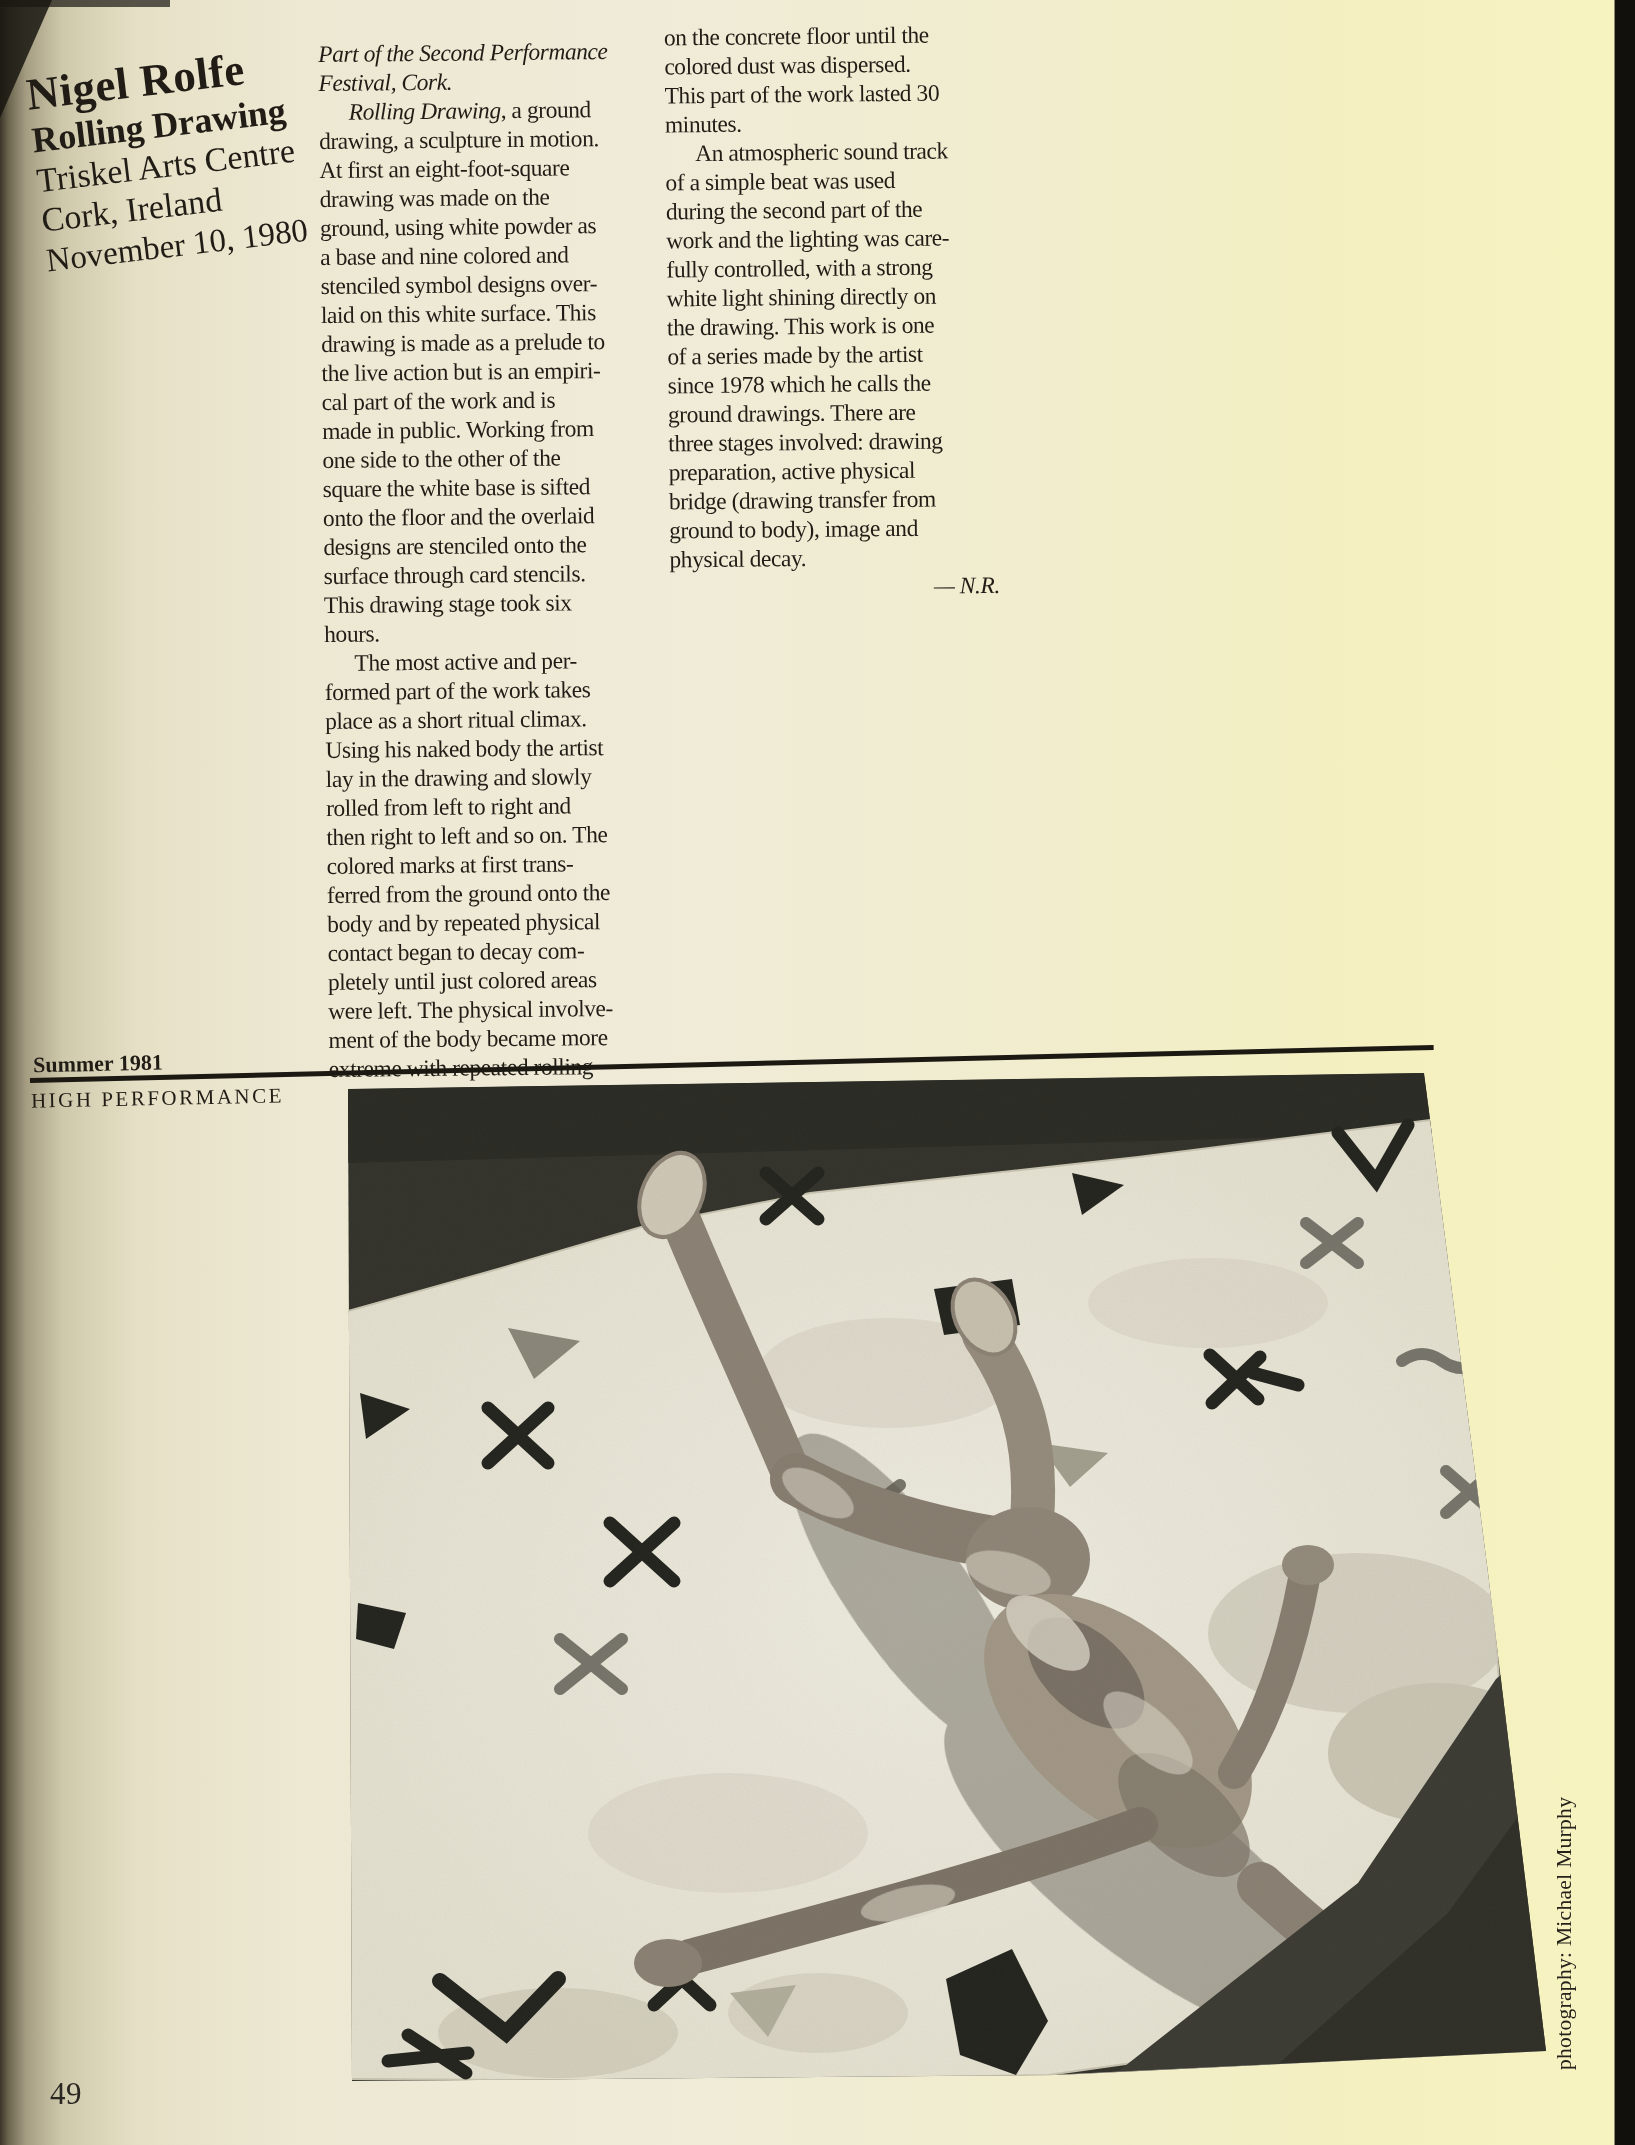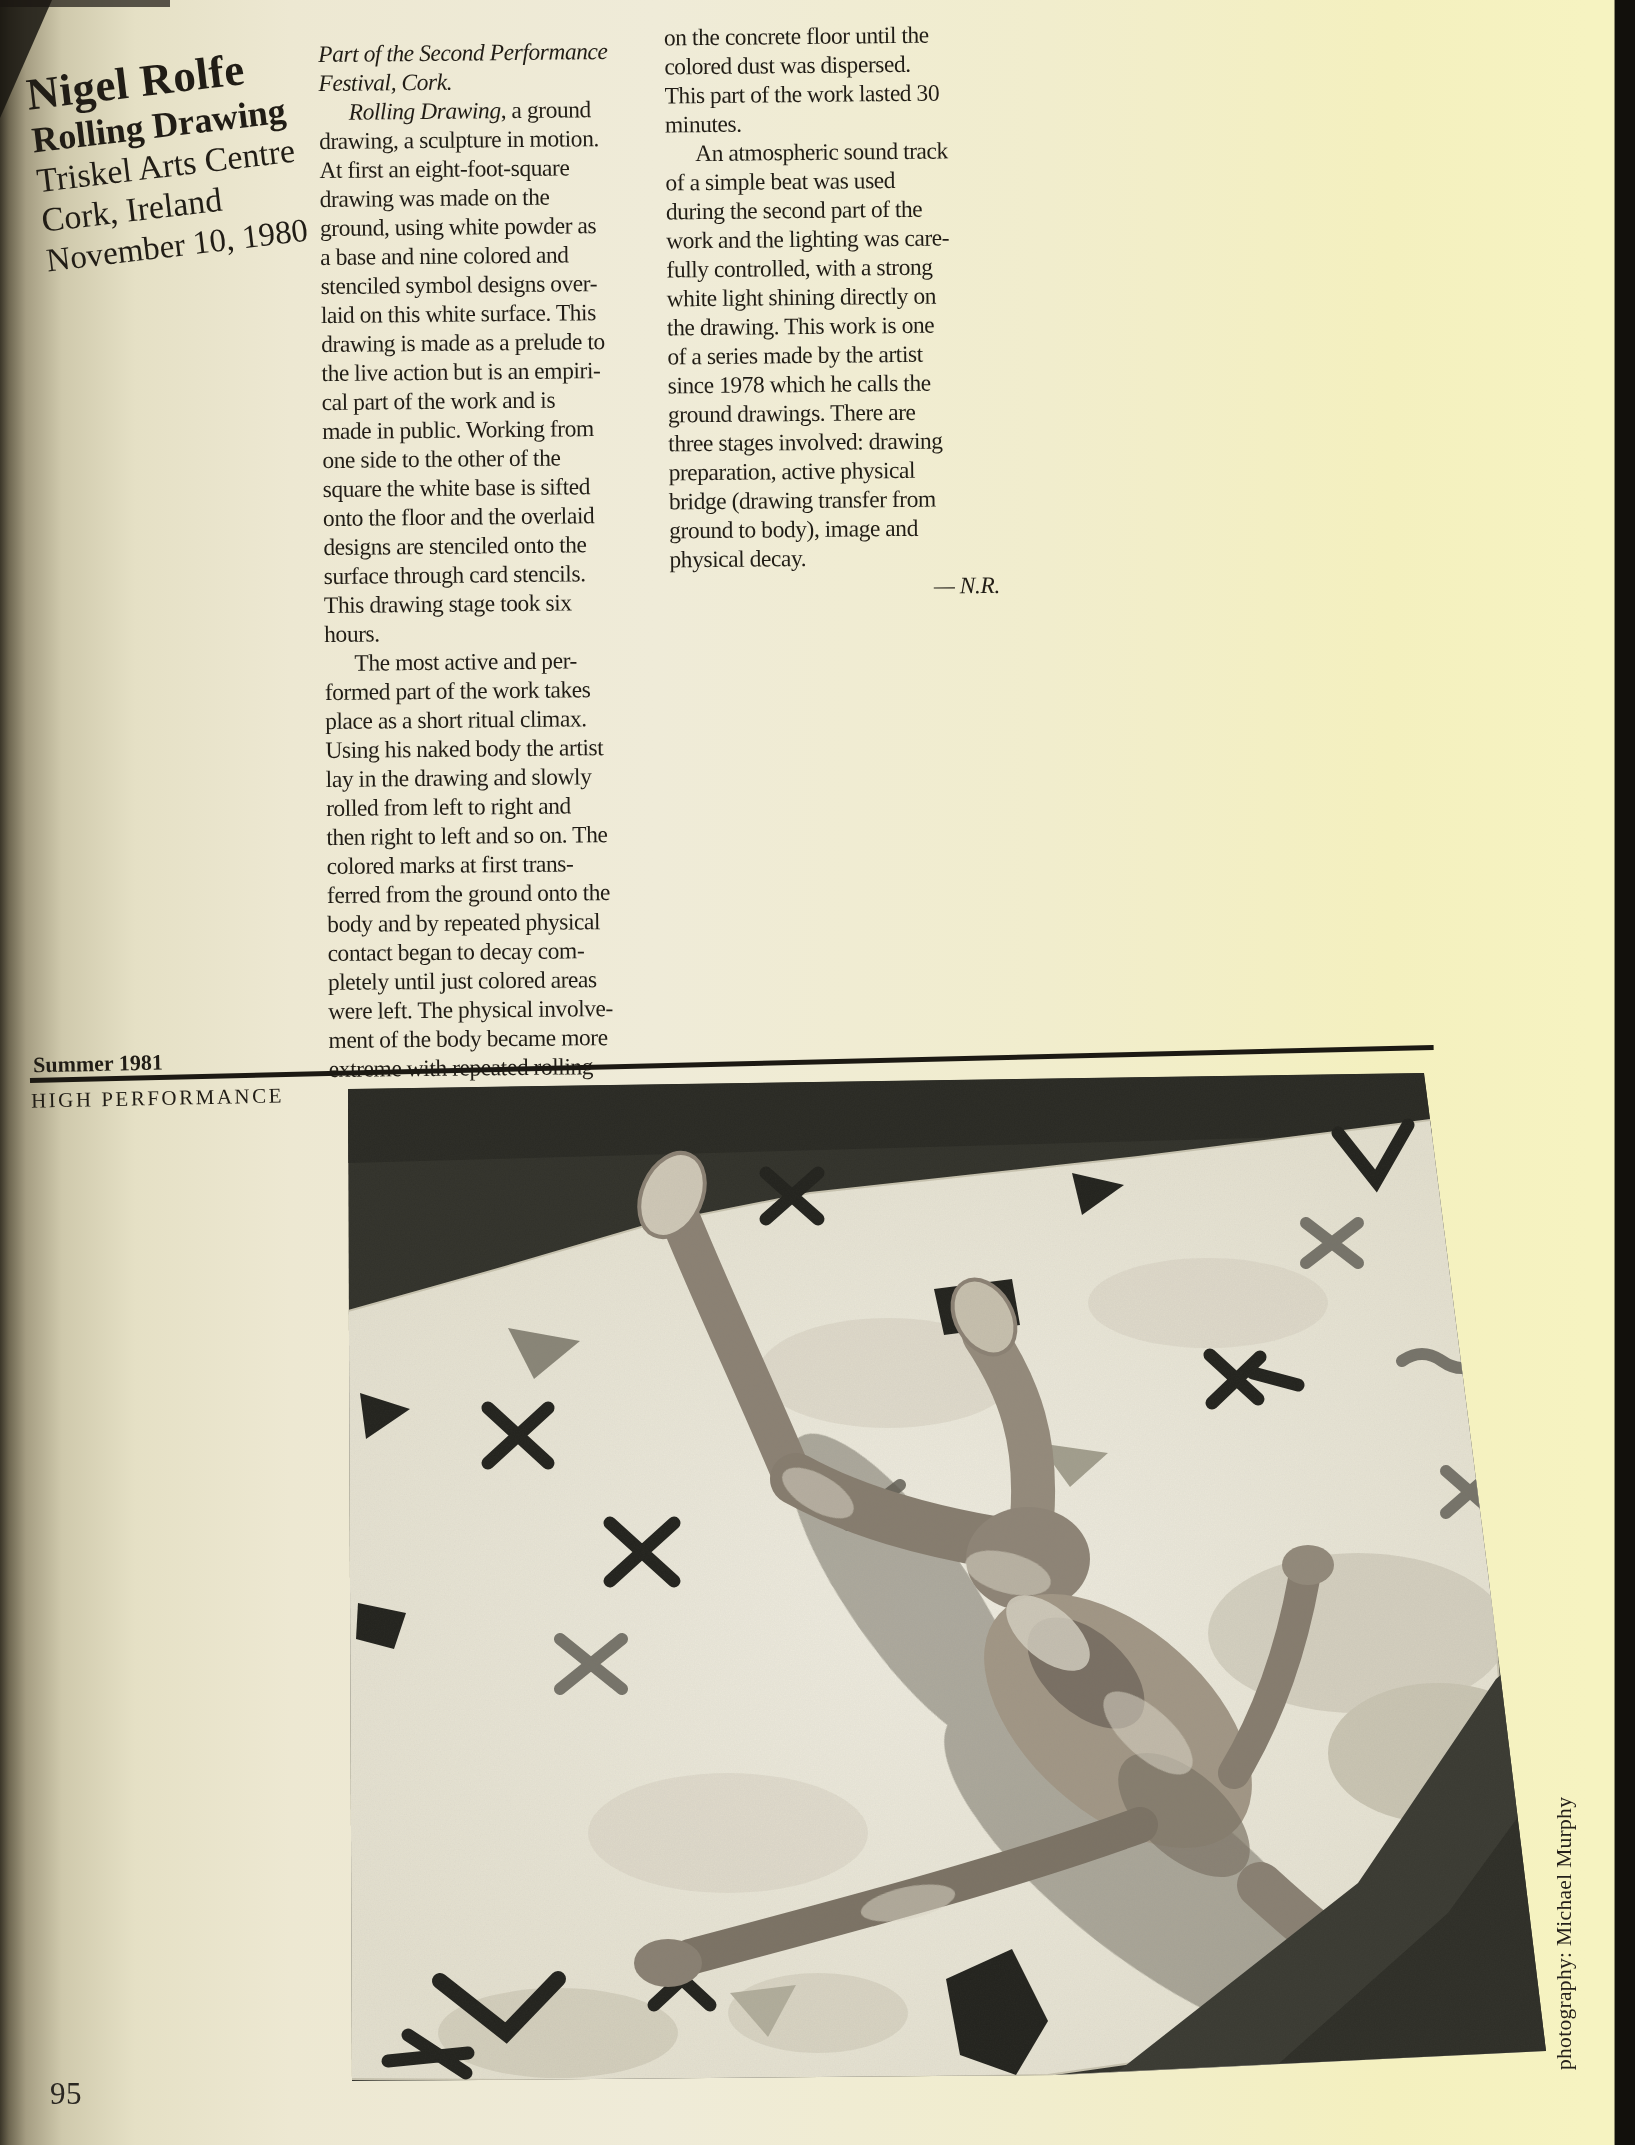--- a/index.html
+++ b/index.html
@@ -233,14 +233,14 @@
       <polygon fill="#3a3a32" points="745,1018 1010,810 1148,606 1202,560 1202,1018"></polygon>
       <polygon fill="#2e2e27" points="900,1018 1100,840 1202,700 1202,1018"></polygon>
 
       <polygon fill="#d9d5c4" opacity="0.8" points="700,1002 1198,978 1202,1018 690,1018"></polygon>
 
       <rect x="0" y="0" width="1202" height="1018" filter="url(#grain)" opacity="0.16"></rect>
     </g>
   </svg>
 
   <div class="photo-credit">photography: Michael Murphy</div>
-  <div class="pagenum">95</div>
+  <div class="pagenum">49</div>
 </div>
 
 </body></html>

